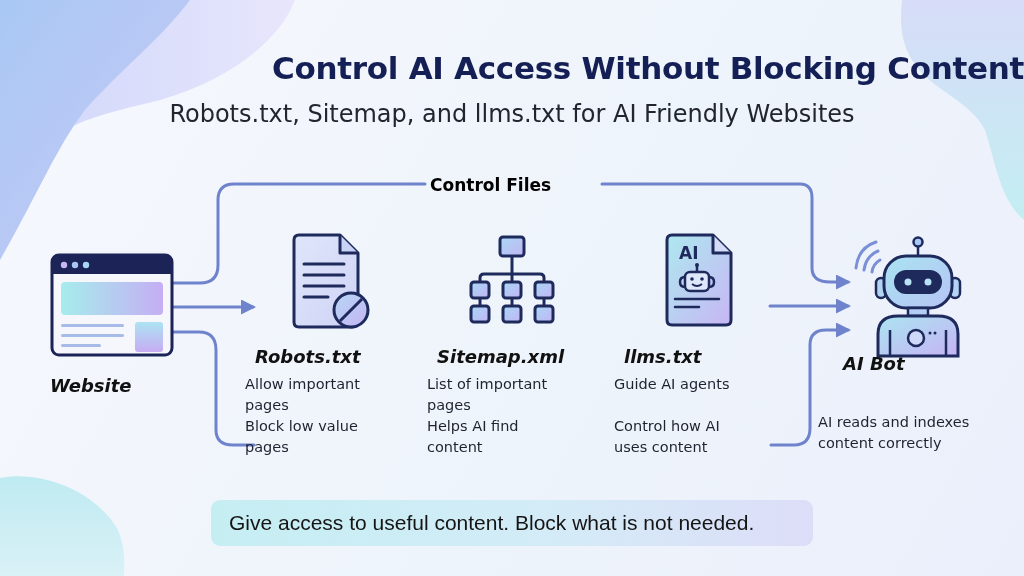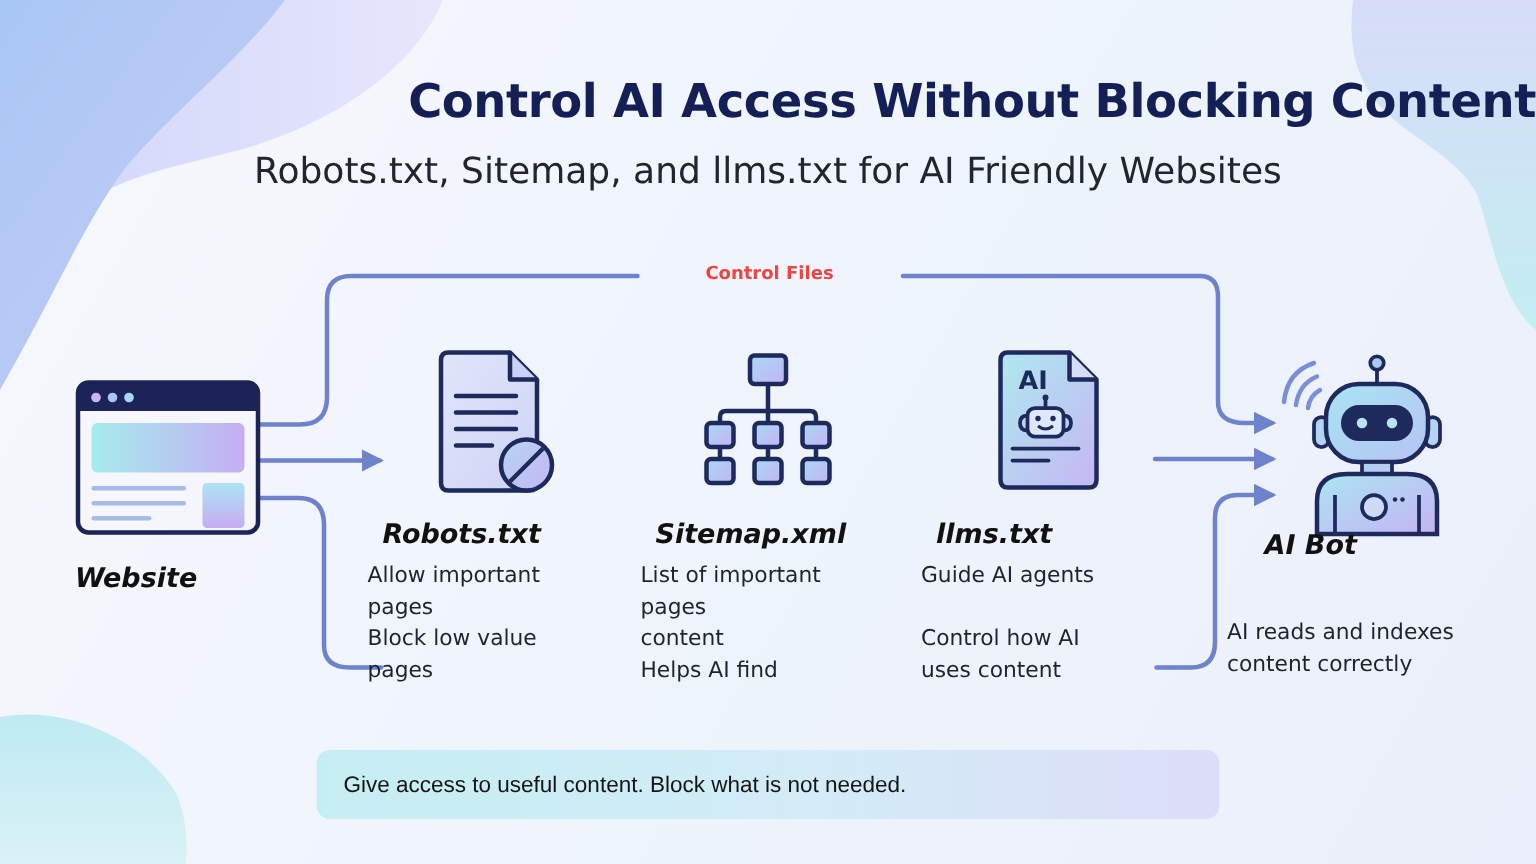--- a/index.html
+++ b/index.html
@@ -15,38 +15,38 @@
     position: absolute; left: 0; width: 1024px; top: 50px; text-align: right;
     font-family: "DejaVu Sans", sans-serif; font-weight: bold;
     font-size: 31px; color: #141f55; letter-spacing: -0.3px;
   }
   .subtitle {
     position: absolute; left: 0; width: 1024px; top: 100px; text-align: center;
     font-family: "DejaVu Sans", sans-serif; font-size: 24px; color: #22252e;
   }
   .connectors { position: absolute; left: 0; top: 0; width: 1024px; height: 576px; }
   .group-label {
-    position: absolute; left: 430px; top: 175px; width: 166px; text-align: center;
-    font-family: "DejaVu Sans", sans-serif; font-weight: bold; font-size: 12px; color: #ef4444;
+    position: absolute; left: 430px; top: 175px; width: 166px; text-align: left;
+    font-family: "DejaVu Sans", sans-serif; font-weight: bold; font-size: 17px; color: #000000;
   }
   .node-title {
     position: absolute; 
     font-family: "DejaVu Sans", sans-serif; font-weight: bold; font-size: 18px; color: #111; font-style: italic;
   }
   .node-desc {
     position: absolute; text-align: left;
     font-family: "DejaVu Sans", sans-serif; font-size: 14.5px; line-height: 21px; color: #1f2330;
   }
   .icon { position: absolute; }
   .footer-pill {
     position: absolute; left: 211px; top: 500px; width: 602px; height: 46px;
     border-radius: 9px;
     background: linear-gradient(90deg, #c5eef3 0%, #d3ecf7 55%, #ddddf8 100%);
     display: flex; align-items: center; padding-left: 18px;
-    font-family: "Liberation Sans", sans-serif; font-size: 15px; color: #151515;
+    font-family: "Liberation Sans", sans-serif; font-size: 21px; color: #151515;
   }
 </style>
 </head>
 <body>
 
 <svg class="bg" viewBox="0 0 1024 576">
   <defs>
     <linearGradient id="blobTL" x1="0" y1="0" x2="1" y2="1">
       <stop offset="0" stop-color="#a9c8f4"></stop>
       <stop offset="1" stop-color="#c9c9f6"></stop>
@@ -172,22 +172,22 @@
     <rect x="69" y="48" width="18" height="16" rx="3"></rect>
     <rect x="5" y="72" width="18" height="16" rx="3"></rect>
     <rect x="37" y="72" width="18" height="16" rx="3"></rect>
     <rect x="69" y="72" width="18" height="16" rx="3"></rect>
   </g>
 </svg>
 <div class="node-title" style="left:437px;top:346px;width:150px">Sitemap.xml</div>
 <div class="node-desc" style="left:427px;top:374px;width:170px">
   <div>List of important</div>
   <div>pages</div>
+  <div>Helps AI find</div>
   <div>content</div>
-  <div>Helps AI find</div>
 </div>
 
 <svg class="icon" style="left:663px;top:232px" width="72" height="96" viewBox="0 0 72 96">
   <defs>
     <linearGradient id="aiDoc" x1="0" y1="0" x2="1" y2="1">
       <stop offset="0" stop-color="#aee8ef"></stop>
       <stop offset="1" stop-color="#c7b6f4"></stop>
     </linearGradient>
   </defs>
   <path d="M4 8 Q4 3 9 3 L50 3 L68 21 L68 88 Q68 93 63 93 L9 93 Q4 93 4 88 Z" fill="url(#aiDoc)" stroke="#1e2a5c" stroke-width="3" stroke-linejoin="round"></path>

